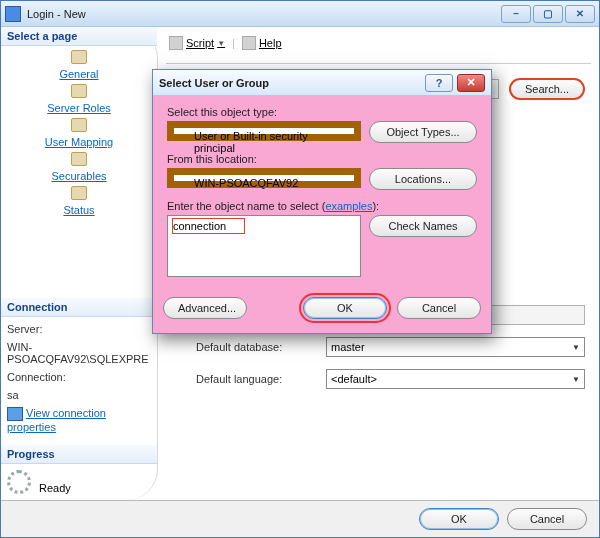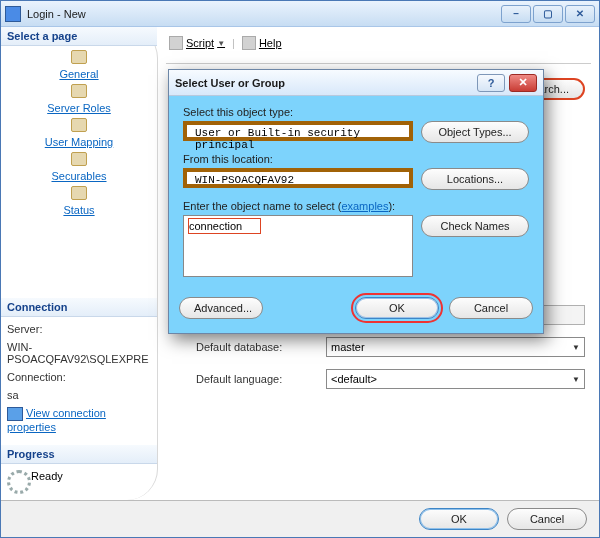--- a/index.html
+++ b/index.html
@@ -15,21 +15,21 @@
   .left-panel { width: 157px; background: #fff; border-right: 1px solid #d8d8d8; display: flex; flex-direction: column; border-radius: 31px; }
   .section-head { background: linear-gradient(#f6fafe,#e4eef9); border-bottom: 1px solid #c9d8ea; padding: 3px 6px; font-weight: bold; color: #15428b;}
   .page-list { padding: 2px 0; }
   .page-item { display: flex; align-items: center; padding: 2px 6px; gap: 4px; flex-direction: column; }
   .page-item .pg-icon { width: 16px; height: 14px; background: #e6d8b0; border: 1px solid #c0a050; border-radius: 2px; }
   .page-link { color: #0a66c2; text-decoration: underline; }
   .left-spacer { flex: 1; }
   .conn-block { padding: 6px; font-size: 11px; color: #333; }
   .conn-block div { margin-bottom: 6px; }
   .conn-icon { display:inline-block; width:16px; height:14px; background:#5aa0e8; border:1px solid #2d5a99; vertical-align:middle; margin-right:3px;}
-  .progress-block { padding: 6px; display:flex; align-items:flex-start; }
+  .progress-block { padding: 6px; display:flex; align-items:flex-end; gap:8px;}
   .spinner { width:24px;height:24px;border:3px dotted #9aa;border-radius:50%; }
   .right-panel { flex:1; display:flex; flex-direction:column; padding: 6px 8px 0 8px; gap:4px; }
   .toolbar { display:flex; align-items:center; gap:4px; padding:2px 0 8px; }
   .tbtn { display:flex; align-items:center; gap:3px; padding:1px 3px;text-decoration:underline; }
   .tbtn .tb-icon { width:14px;height:14px;background:#d2d2d2;border:1px solid #aaa; }
   .tb-caret { font-size:8px; color:#555; }
   .form-area { border-top:1px solid #ccc; padding:10px 6px 0 30px; flex:1; }
   .form-row { display:flex; align-items:center; margin:4px 0 12px; gap:10px; }
   .form-label { width:120px; color:#333; }
   .text-input { flex:1; min-width:140px; height:20px; border:1px solid #b0b0b0; background:#fff; padding:0 4px; }
@@ -37,31 +37,31 @@
   .btn { height:22px; border:1px solid #8a8a8a; border-radius:11px; background:linear-gradient(#fdfdfd,#e6e6e6); padding:0 14px; color:#222;}
   .btn.default { border:1px solid #3d85c6; box-shadow:0 0 0 1px #9cc2e8 inset; }
   .select { flex:1; height:20px; border:1px solid #8a8a8a; background:#fff; display:flex; align-items:center; padding:0 4px; justify-content:space-between;}
   .select .caret { font-size:8px;color:#333;}
   .dimmed-row { color:#999; font-size:11px; margin:2px 0 8px 0;}
   .red-box { border:2px solid #d42; }
   .btn.search-red { position:relative; }
   .footer { height:36px; display:flex; align-items:center; justify-content:flex-end; gap:8px; padding:0 12px; background:#f0f0f0;}
   .footer .btn { width:80px; text-align:center;}
   .footer .btn.ok { border:1px solid #3d85c6; box-shadow: 0 0 0 1px #8fc0ea inset;}
-  .dialog { position:absolute; left:168px; top:69px; width:376px; background:#7dd3fc; border:1px solid #6d86a6; box-shadow: 4px 6px 16px rgba(0,0,0,0.5); }
+  .dialog { position:absolute; left:152px; top:69px; width:340px; background:#f9a8d4; border:1px solid #6d86a6; box-shadow: 4px 6px 16px rgba(0,0,0,0.5); }
   .dlg-title { height:26px; background: linear-gradient(#f7fbff,#d8e8fa); border-bottom:1px solid #b8c9de; display:flex; align-items:center; padding:0 6px; font-weight:bold; color:#1a1a1a;}
   .dlg-title-text { flex:1; }
   .dlg-btns { display:flex; gap:4px; }
   .dlg-btn { width:28px; height:18px; border:1px solid #7e97b8; border-radius:3px; background:linear-gradient(#f6f9fd,#d6e5f5); display:flex;align-items:center;justify-content:center; font-size:11px; font-weight:bold; color:#2d5a99;}
   .dlg-btn.close { background:linear-gradient(#ef8a85,#c83c34); color:#fff; border-color:#9c2a24;}
   .dlg-body { padding:10px 14px 4px; }
   .dlg-row { margin-bottom:10px; }
   .dlg-row-label { margin-bottom:3px; color:#222;}
   .dlg-row-row { display:flex; gap:8px; align-items:flex-start;}
-  .dlg-input { flex:1; height:20px; border:4px solid #a16207; background:#fff; padding:2px 8px;font-family:Liberation Mono, monospace; }
+  .dlg-input { flex:1; height:20px; border:7px solid #a16207; background:#fff; padding:2px 20px; }
   .dlg-textarea { flex:1; height:62px; border:1px solid #888; background:#fff; padding:2px 4px; }
   .dlg-textarea .entered { display:inline-block; border:1px solid #d42; padding:0 18px 0 0; line-height:14px;}
   .dlg-side-btn { min-width:108px; width:108px;}
   .examples { color:#0a66c2; text-decoration:underline; }
   .dlg-footer { display:flex; justify-content:space-between; padding:6px 10px 14px;}
   .dlg-foot-right { display:flex; gap:10px; }
   .dlg-btn-foot { min-width:80px; width:84px; text-align:center;}
   .ok-highlight { outline:2px solid #e33; outline-offset:2px;}
 </style>
 </head>

